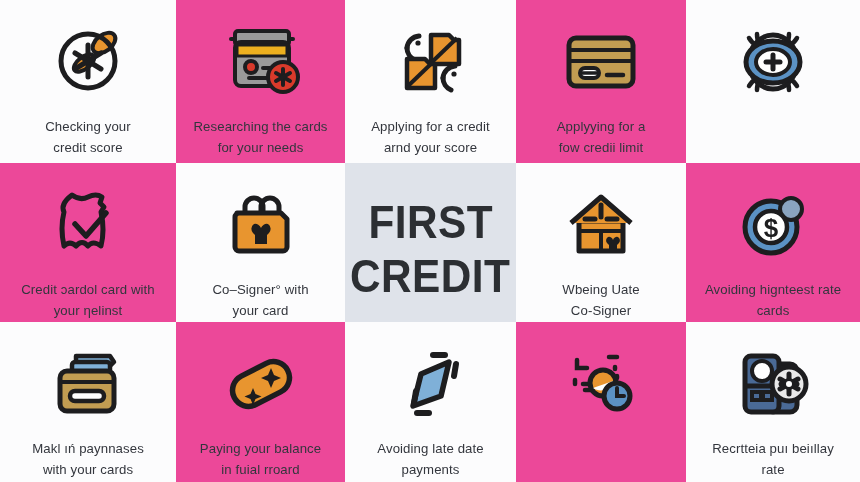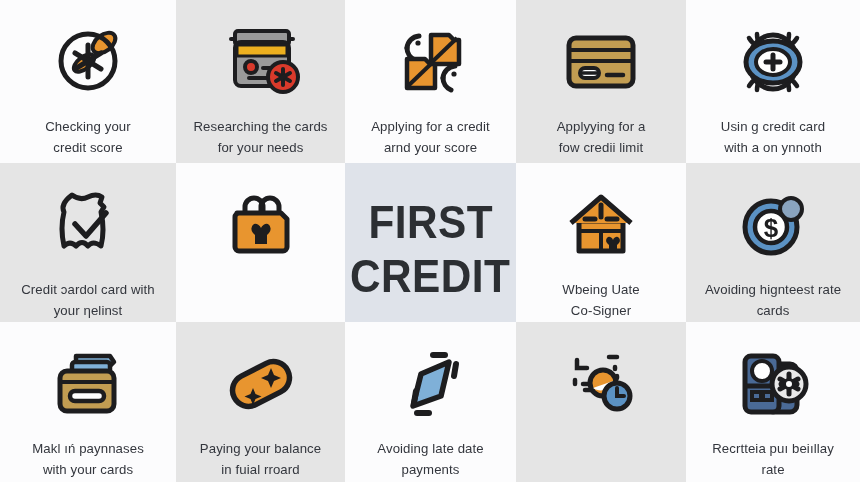--- a/index.html
+++ b/index.html
@@ -24,21 +24,21 @@
     position: relative;
     display: flex;
     flex-direction: column;
     align-items: center;
     justify-content: flex-start;
     overflow: hidden;
     box-sizing: border-box;
     padding-top: 14px;
   }
   .cell.light { background: #fcfcfd; }
-  .cell.tint  { background: #e5e5e5; align-items: center; }
+  .cell.tint  { background: #ec4899; align-items: center; }
   .cell.center { background: #dfe3ea; }
 
   .icon-box {
     height: 96px;
     width: 100%;
     display: flex;
     align-items: center;
     justify-content: center;
   }
   .icon-box svg { display: block; }
@@ -171,21 +171,20 @@
         </g>
         <ellipse cx="46" cy="46" rx="24" ry="27" fill="none" stroke="#1d1d1f" stroke-width="5"></ellipse>
         <ellipse cx="46" cy="46" rx="27" ry="21" fill="#5b92c4" stroke="#1d1d1f" stroke-width="5"></ellipse>
         <ellipse cx="46" cy="46" rx="17" ry="13" fill="#ffffff" stroke="#1d1d1f" stroke-width="4"></ellipse>
         <g stroke="#1d1d1f" stroke-width="5" stroke-linecap="round">
           <line x1="46" y1="39" x2="46" y2="53"></line>
             <line x1="39" y1="46" x2="53" y2="46"></line>
         </g>
       </svg>
     </div>
-    <div class="label"><span>Usin g credit card</span><br><span>with a on ynnoth</span></div>
   </div>
 
   <div class="cell tint">
     <div class="icon-box">
       <svg width="92" height="92" viewBox="0 0 92 92">
         <path d="M30 16 q8 6 16 2 q8 -4 14 0 l-2 6 l4 4 l-3 5 q4 18 0 34 q-8 -6 -13 0 q-6 -7 -12 0 q-6 -6 -12 0 q-4 -18 0 -34 q-4 -8 8 -17 z" fill="none" stroke="#1d1d1f" stroke-width="5" stroke-linejoin="round"></path>
         <polyline points="33,45 44,57 64,34" fill="none" stroke="#1d1d1f" stroke-width="5.5" stroke-linecap="round" stroke-linejoin="round"></polyline>
       </svg>
     </div>
     <div class="label"><span>Credit ɔardol card with</span><br><span>your ηelinst</span></div>
@@ -193,20 +192,21 @@
 
   <div class="cell light">
     <div class="icon-box">
       <svg width="92" height="92" viewBox="0 0 92 92">
         <path d="M30 34 v-6 a9 9 0 0 1 18 0 v6" fill="none" stroke="#1d1d1f" stroke-width="5"></path>
         <path d="M46 34 v-6 a9 9 0 0 1 18 0 v6" fill="none" stroke="#1d1d1f" stroke-width="5"></path>
         <path d="M22 34 h44 l6 6 v28 a4 4 0 0 1 -4 4 h-44 a4 4 0 0 1 -4 -4 v-30 a4 4 0 0 1 4 -4 z" fill="#e8952f" stroke="#1d1d1f" stroke-width="5" stroke-linejoin="round"></path>
         <path d="M39 45 a6 6 0 0 1 7 4 a6 6 0 0 1 7 -4 a6 6 0 0 1 1 9 l-2 2 v9 h-12 v-9 l-2 -2 a6 6 0 0 1 1 -9 z" fill="#1d1d1f"></path>
       </svg>
     </div>
+    <div class="label"><span>Co–Signer° with</span><br><span>your card</span></div>
   </div>
 
   <div class="cell center" style="padding-top:12px">
     <div class="center-title">
       <div class="line">FIRST</div>
       <div class="line">CREDIT</div>
     </div>
   </div>
 
   <div class="cell light">

